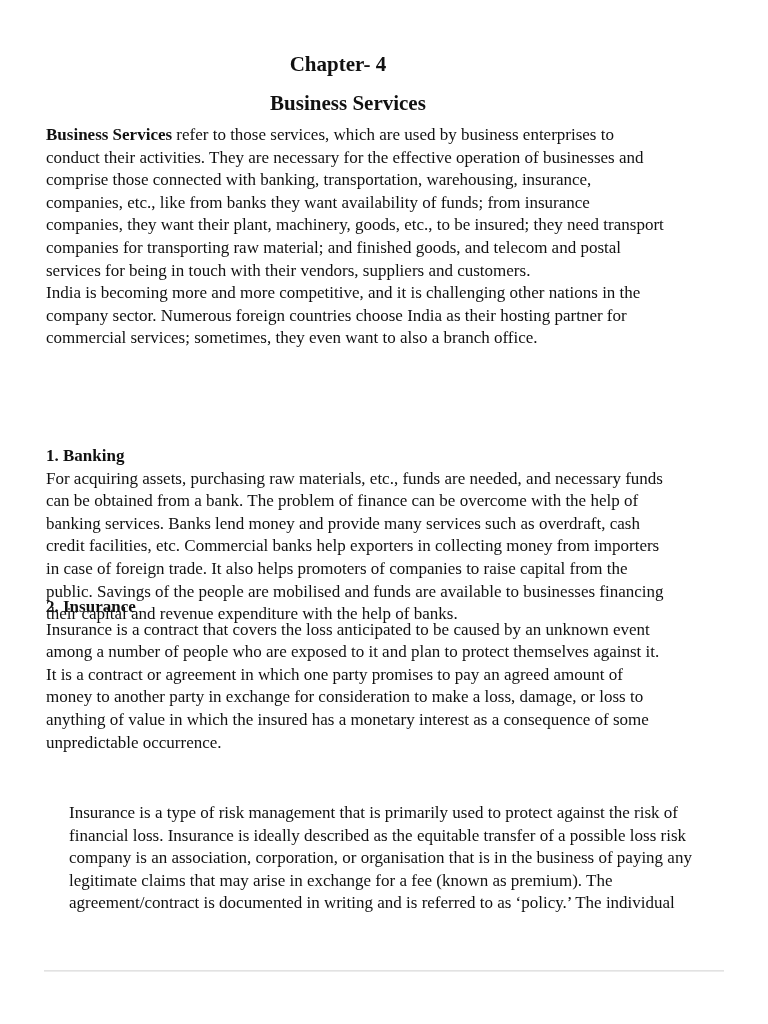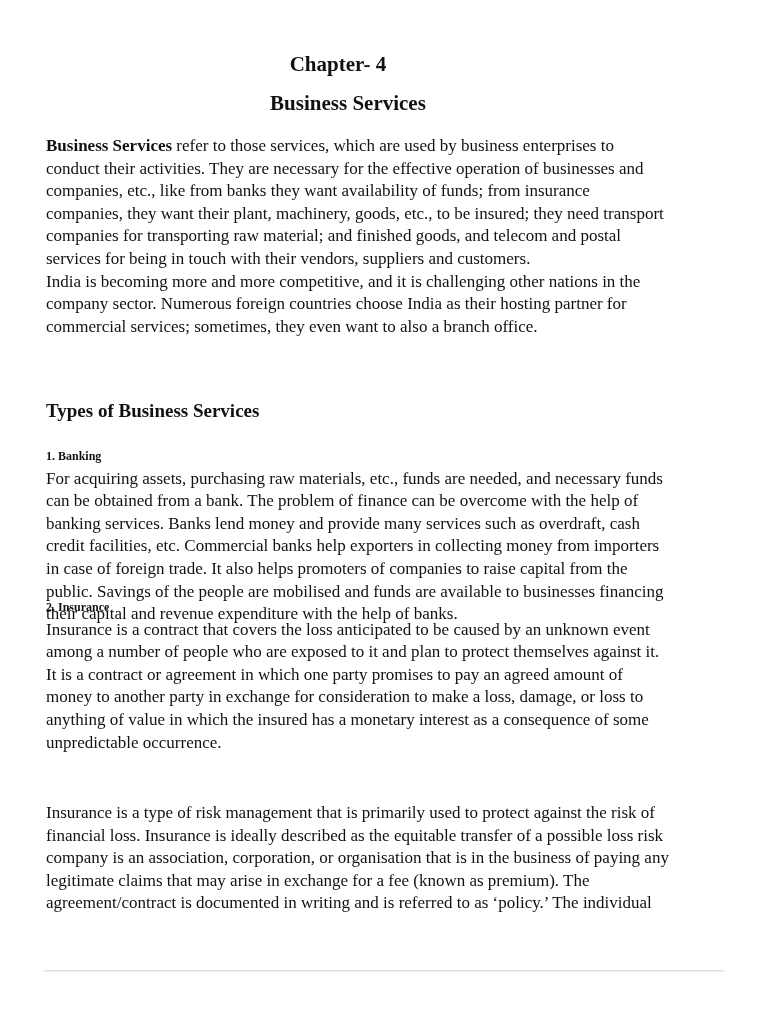--- a/index.html
+++ b/index.html
@@ -62,26 +62,26 @@
       position: absolute;
       left: 46px;
       top: 399px;
       font-size: 19px;
       font-weight: bold;
       line-height: 24px;
       margin: 0;
     }
     .sub-heading {
       font-weight: bold;
-      font-size: 12px;
+      font-size: 17px;
     }
-    .intro { top: 135px; }
+    .intro { top: 124px; }
     .banking { top: 445px; }
     .insurance { top: 596px; }
-    .insurance2 { top: 802px; }
+    .insurance2 { top: 802px; margin-left: 23px; }
     .divider {
       position: absolute;
       left: 44px;
       width: 680px;
       top: 970px;
       height: 0;
       border-top: 1px solid #e2e2e2;
       border-bottom: 1px solid #ececec;
     }
   </style>
@@ -89,30 +89,30 @@
 <body>
 
 <div class="page">
 
   <h1 class="chapter-title">Chapter- 4</h1>
   <h2 class="chapter-subtitle">Business Services</h2>
 
   <div class="block intro">
     <span class="line"><span class="bold">Business Services</span><span> refer to those services, which are used by business enterprises to</span></span>
     <span class="line">conduct their activities. They are necessary for the effective operation of businesses and</span>
+    <span class="line">comprise those connected with banking, transportation, warehousing, insurance,</span>
     <span class="line">companies, etc., like from banks they want availability of funds; from insurance</span>
     <span class="line">companies, they want their plant, machinery, goods, etc., to be insured; they need transport</span>
     <span class="line">companies for transporting raw material; and finished goods, and telecom and postal</span>
     <span class="line">services for being in touch with their vendors, suppliers and customers.</span>
     <span class="line">India is becoming more and more competitive, and it is challenging other nations in the</span>
     <span class="line">company sector. Numerous foreign countries choose India as their hosting partner for</span>
     <span class="line">commercial services; sometimes, they even want to also a branch office.</span>
   </div>
 
-  <h3 class="section-heading">Types of Business Services</h3>
 
   <div class="block banking">
     <span class="line sub-heading">1. Banking</span>
     <span class="line">For acquiring assets, purchasing raw materials, etc., funds are needed, and necessary funds</span>
     <span class="line">can be obtained from a bank. The problem of finance can be overcome with the help of</span>
     <span class="line">banking services. Banks lend money and provide many services such as overdraft, cash</span>
     <span class="line">credit facilities, etc. Commercial banks help exporters in collecting money from importers</span>
     <span class="line">in case of foreign trade. It also helps promoters of companies to raise capital from the</span>
     <span class="line">public. Savings of the people are mobilised and funds are available to businesses financing</span>
     <span class="line">their capital and revenue expenditure with the help of banks.</span>

